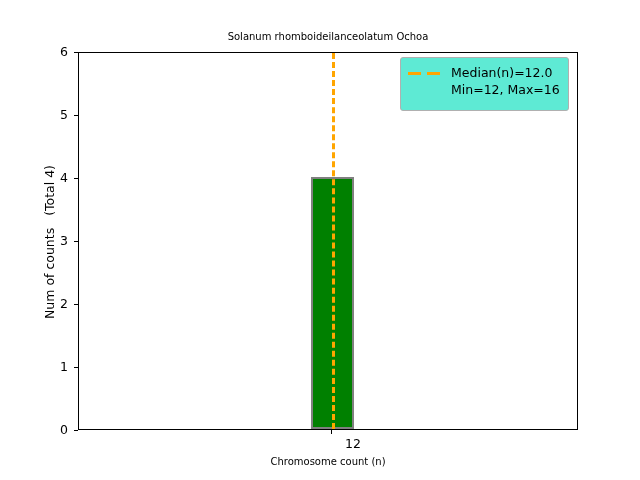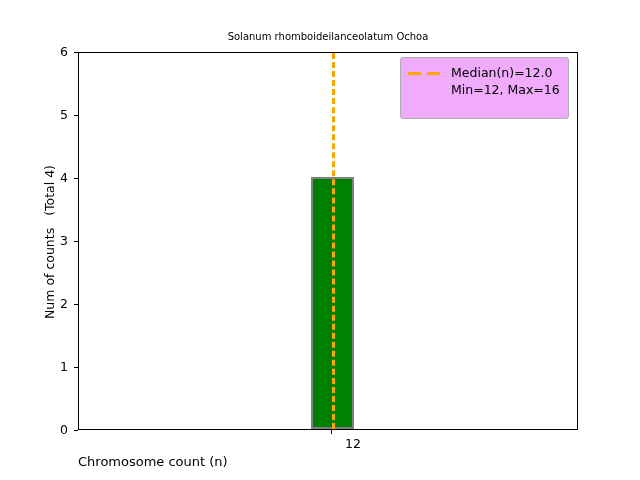--- a/index.html
+++ b/index.html
@@ -100,21 +100,22 @@
     font-size: 12.5px;
     line-height: 14px;
   }
 
   
   #xlabel {
     position: absolute;
     left: 78px;
     top: 455px;
     width: 500px;
-    font-size: 13px;
+    text-align: center;
+    font-size: 10px;
     line-height: 14px;
   }
   #ylabel {
     position: absolute;
     left: -150px;
     top: 235px;
     width: 400px;
     text-align: center;
     font-size: 12.5px;
     line-height: 14px;
@@ -122,24 +123,24 @@
     transform-origin: center center;
     white-space: pre;
   }
 
   
   #legend {
     position: absolute;
     left: 400px;
     top: 57px;
     box-sizing: border-box;
-    background: #f0abfc;
+    background: #5eead4;
     border: 0.9px solid #b0b0b0;
     border-radius: 3px;
-    padding: 6px 8px 20px 7px;
+    padding: 6px 8px 12px 7px;
     display: flex;
     flex-direction: row;
     align-items: flex-start;
     gap: 7px;
   }
   #legend-swatch {
     width: 36px;
     height: 16px;
     position: relative;
     flex: 0 0 auto;

